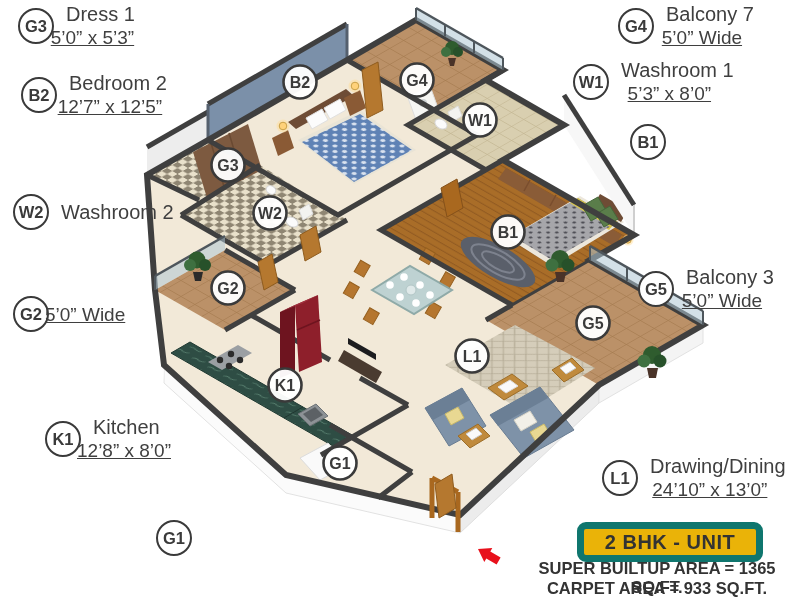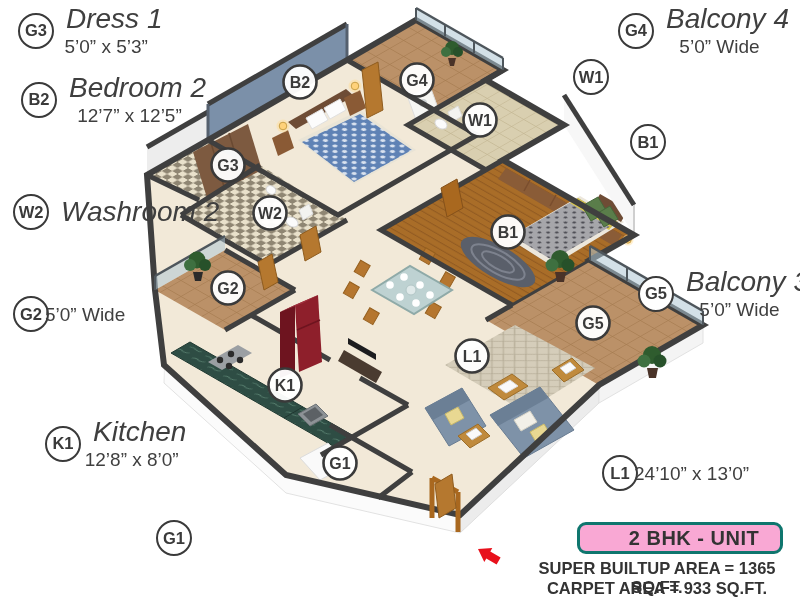--- a/index.html
+++ b/index.html
@@ -5,25 +5,25 @@
   html,body{margin:0;padding:0;}
   body{width:800px;height:600px;position:relative;background:#ffffff;overflow:hidden;
        font-family:"Liberation Sans",sans-serif;color:#3f3f3f;}
   svg{position:absolute;left:0;top:0;}
   .li{position:absolute;}
   .row{display:flex;align-items:center;gap:12px;}
   .code{width:32px;height:32px;min-width:32px;border:2.5px solid #3a3a3a;border-radius:50%;
         background:#fff;display:flex;align-items:center;justify-content:center;
         font-size:16.5px;font-weight:700;color:#3a3a3a;}
   .col{display:flex;flex-direction:column;}
-  .nm{font-size:28px;white-space:nowrap;font-style:italic;}
-  .dm{font-size:19px;text-align:center;margin-left:-16px;white-space:nowrap;margin-top:1px;}
-  .unit-box{position:absolute;left:577px;top:522px;width:172px;height:26px;border:3px solid #0f766e;
+  .nm{font-size:20px;white-space:nowrap;}
+  .dm{font-size:19px;text-align:center;margin-left:-16px;white-space:nowrap;margin-top:1px;text-decoration:underline;}
+  .unit-box{position:absolute;left:577px;top:522px;width:172px;height:26px;border:7px solid #0f766e;
         border-radius:9px;display:flex;align-items:center;justify-content:center;
-        font-size:20px;font-weight:700;color:#333;letter-spacing:.5px;background:#f9a8d4;padding-left:28px;}
+        font-size:20px;font-weight:700;color:#333;letter-spacing:.5px;background:#eab308;}
   .area{position:absolute;left:512px;width:290px;text-align:center;font-weight:700;
         font-size:16.5px;color:#333;}
   .a1{top:559px;} .a2{top:579px;}
 </style>
 </head>
 <body>
 
 <svg width="800" height="600" viewBox="0 0 800 600">
   <defs>
     <pattern id="checker" width="12" height="12" patternUnits="userSpaceOnUse" patternTransform="matrix(0.87,0.5,-0.87,0.5,0,0)">
@@ -375,48 +375,53 @@
 <div class="li" style="left:156px;top:520px">
   <div class="row">
       <span class="code">G1</span>
     </div>
 </div>
 
 <div class="li" style="left:618px;top:3px">
   <div class="row">
       <span class="code">G4</span>
   <div class="col">
-        <span class="nm">Balcony 4</span>
+        <span class="nm">Balcony 7</span>
   <span class="dm">5’0” Wide</span>
       </div>
     </div>
 </div>
 <div class="li" style="left:573px;top:59px">
   <div class="row">
       <span class="code">W1</span>
+  <div class="col">
+        <span class="nm">Washroom 1</span>
+  <span class="dm">5’3” x 8’0”</span>
+      </div>
     </div>
 </div>
 <div class="li" style="left:630px;top:124px">
   <div class="row">
       <span class="code">B1</span>
     </div>
 </div>
 <div class="li" style="left:638px;top:266px">
   <div class="row">
       <span class="code">G5</span>
   <div class="col">
         <span class="nm">Balcony 3</span>
   <span class="dm">5’0” Wide</span>
       </div>
     </div>
 </div>
 <div class="li" style="left:602px;top:455px">
   <div class="row">
       <span class="code">L1</span>
   <div class="col">
+        <span class="nm">Drawing/Dining</span>
   <span class="dm">24’10” x 13’0”</span>
       </div>
     </div>
 </div>
 
 <div class="unit-box">2 BHK - UNIT</div>
 <div class="area a1">SUPER BUILTUP AREA = 1365 SQ.FT.</div>
 <div class="area a2">CARPET AREA = 933 SQ.FT.</div>
 
 </body></html>

